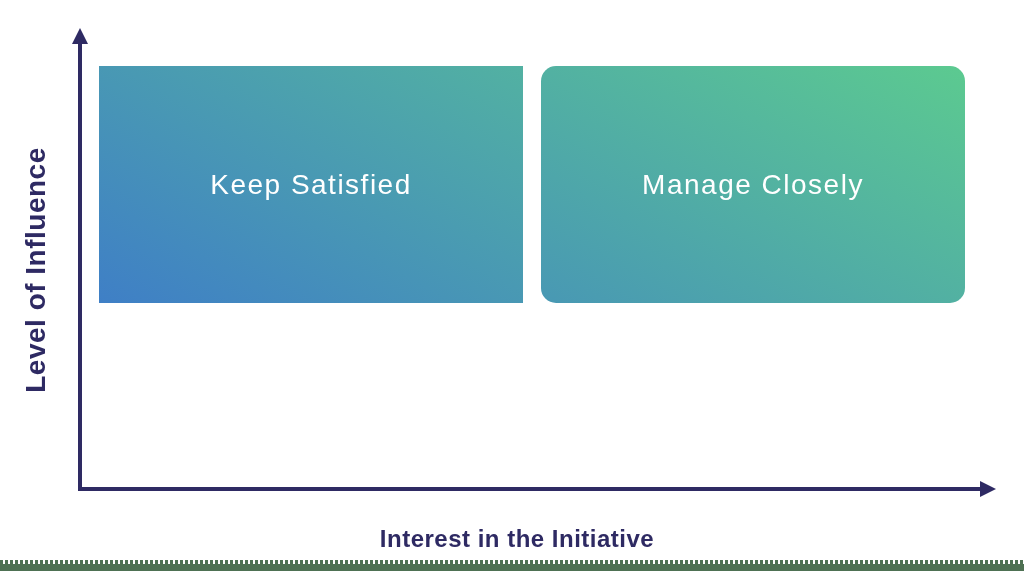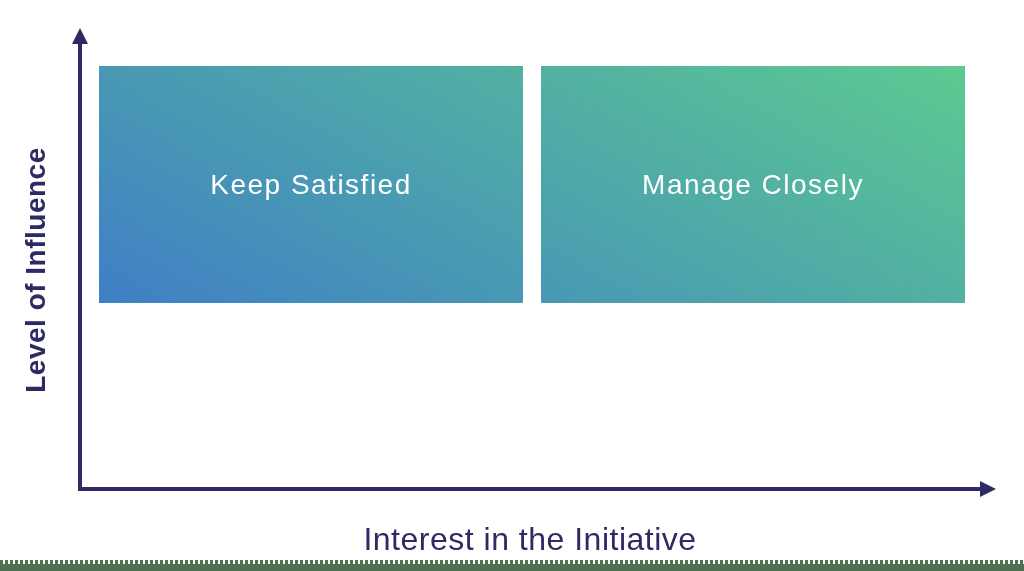--- a/index.html
+++ b/index.html
@@ -61,27 +61,27 @@
     top: 270px;
     transform: translate(-50%, -50%) rotate(-90deg);
     white-space: nowrap;
     color: var(--axis);
     font-size: 28px;
     font-weight: bold;
     letter-spacing: 0.5px;
   }
   .x-axis-label {
     position: absolute;
-    left: 530px;
+    left: 517px;
     top: 539px;
     transform: translate(-50%, -50%);
     white-space: nowrap;
     color: var(--axis);
-    font-size: 32px;
-    font-weight: normal;
+    font-size: 24px;
+    font-weight: bold;
     letter-spacing: 0.5px;
   }
 
   
   .quad-grid {
     position: absolute;
     left: 99px;
     top: 66px;
     width: 866px;
     height: 493px;
@@ -93,21 +93,21 @@
   }
   .quadrant {
     display: flex;
     align-items: center;
     justify-content: center;
     background-image: linear-gradient(to top right, var(--gradient_low), var(--gradient_high));
     background-size: 200% 200%;
     background-repeat: no-repeat;
   }
   .quadrant.tl { background-position: left top; }
-  .quadrant.tr { background-position: right top; }
+  .quadrant.tr { background-position: right top; border-radius: 15px; }
   .quadrant.bl { background-position: left bottom; }
   .quadrant.br { background-position: right bottom; }
   .quadrant-label {
     color: var(--quadrant_text);
     font-size: 28px;
     font-weight: 400;
     letter-spacing: 1.5px;
   }
 
   

